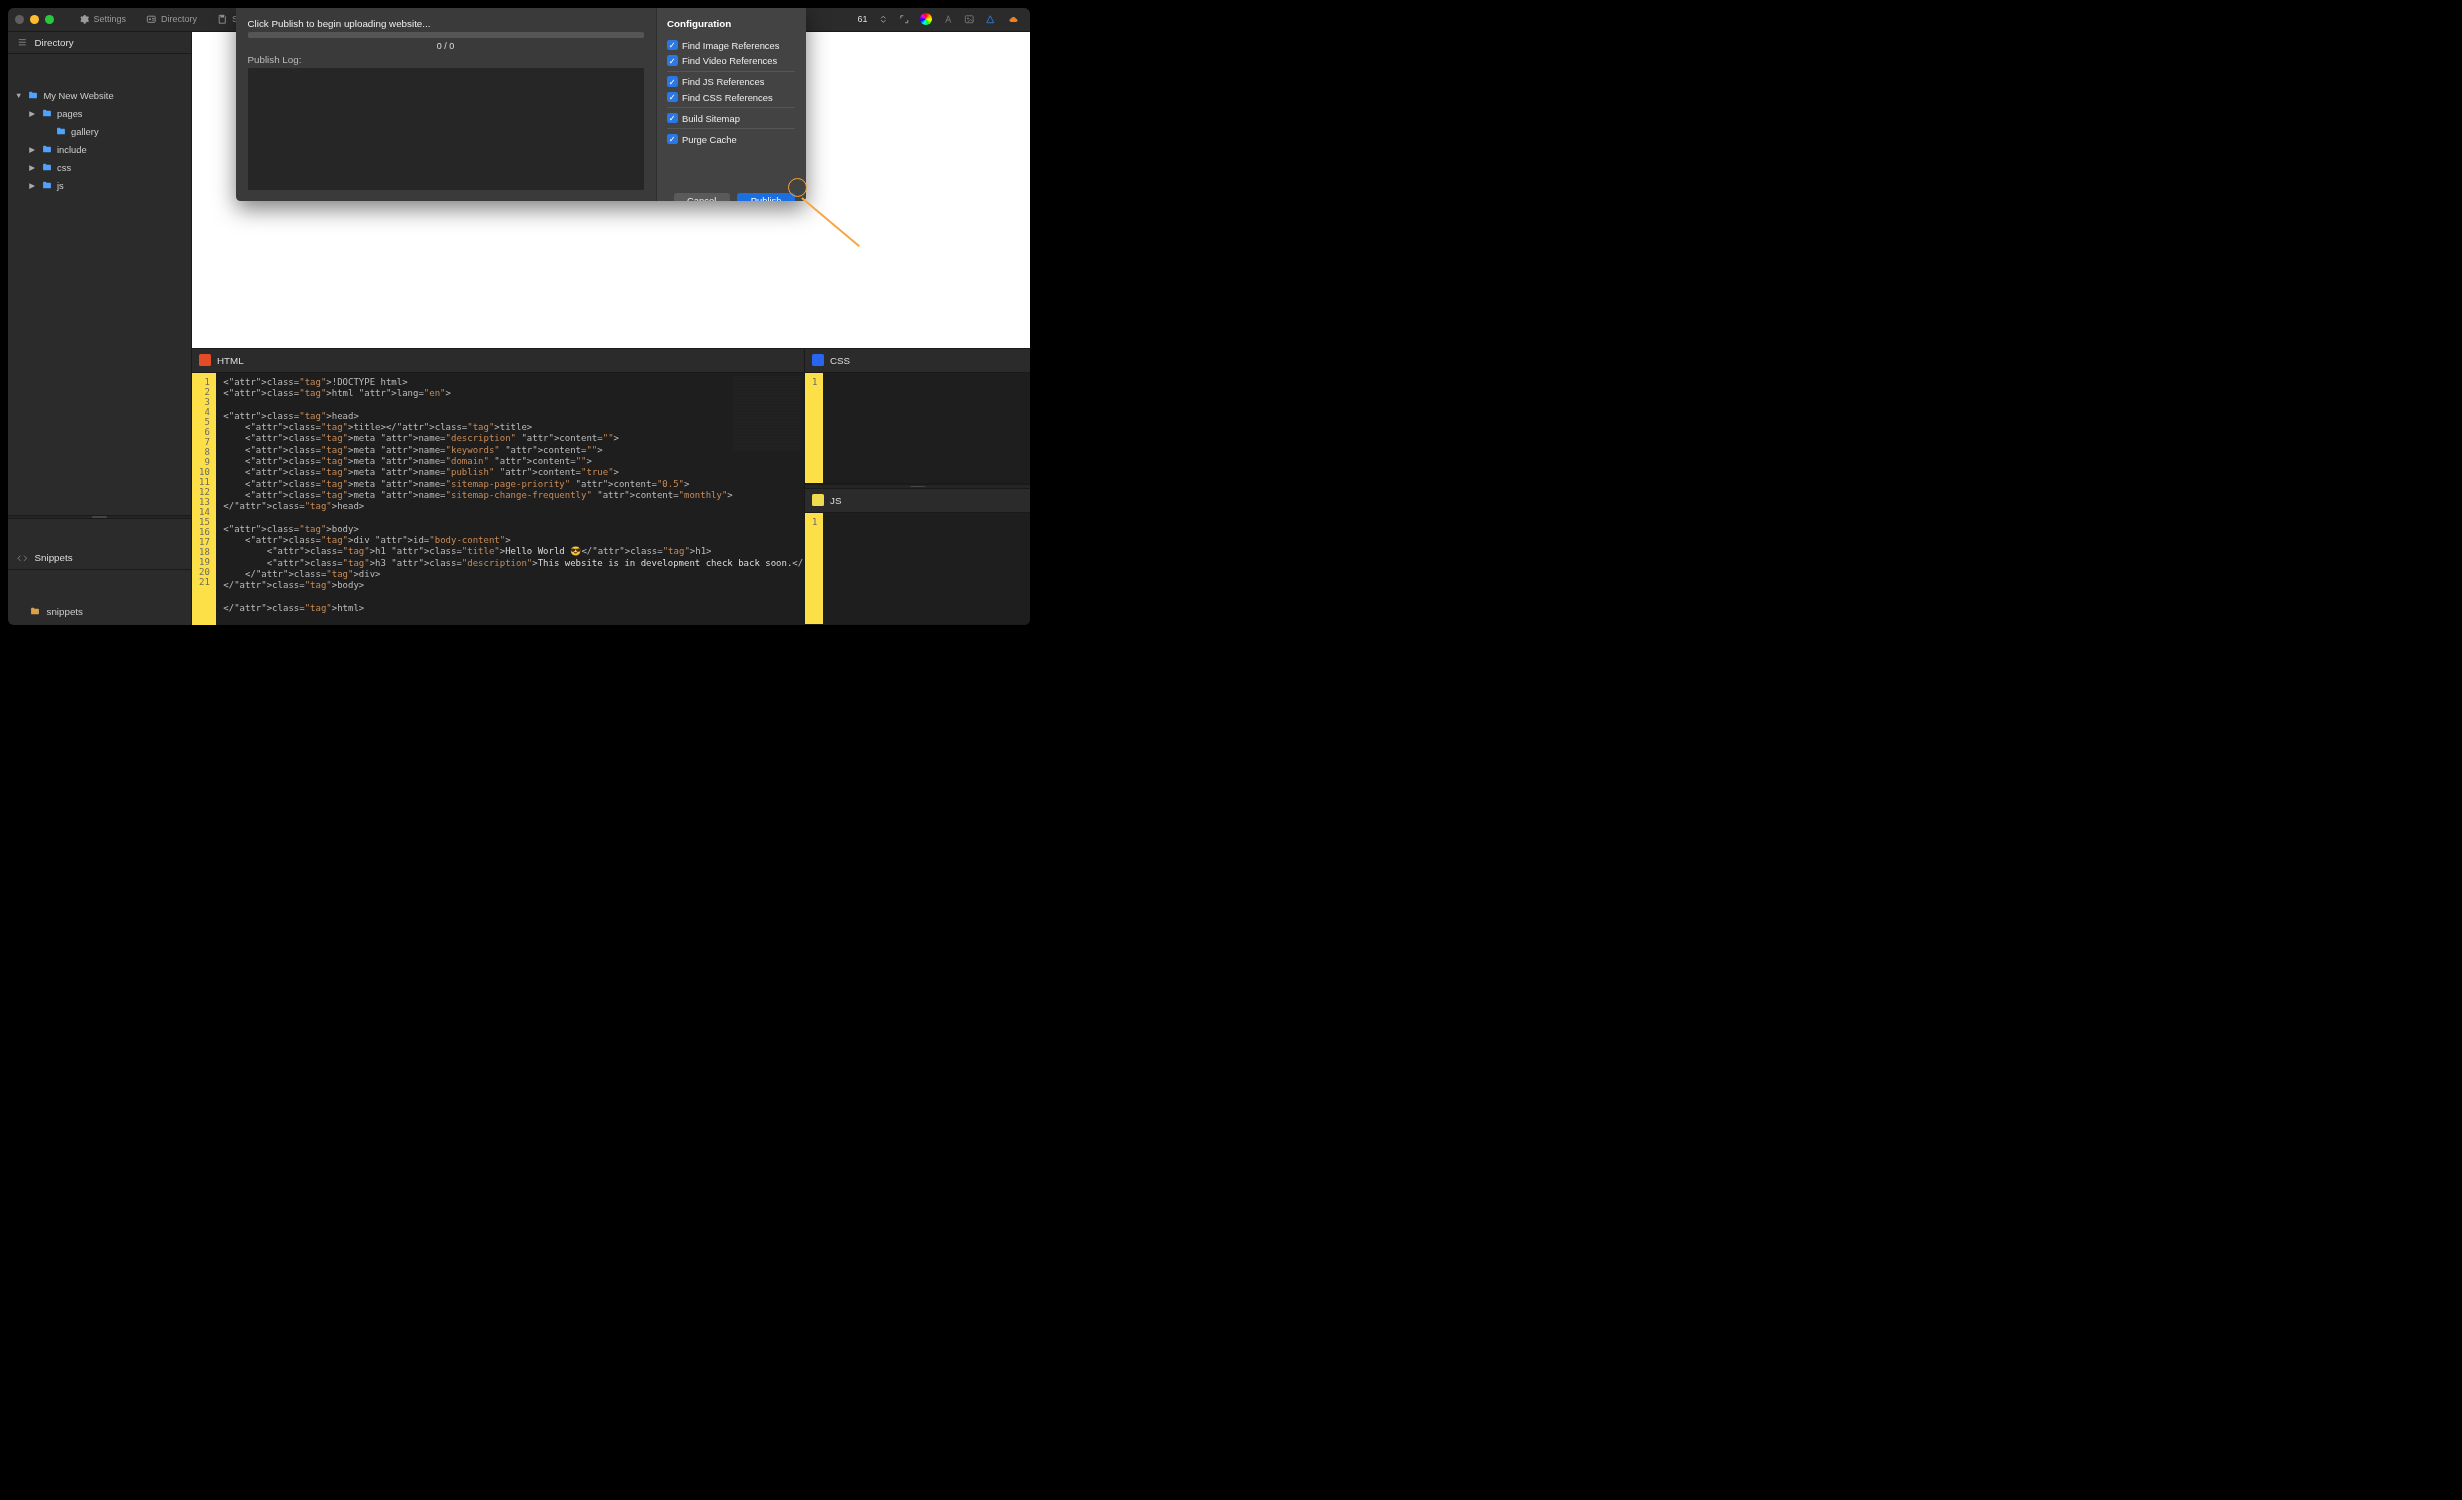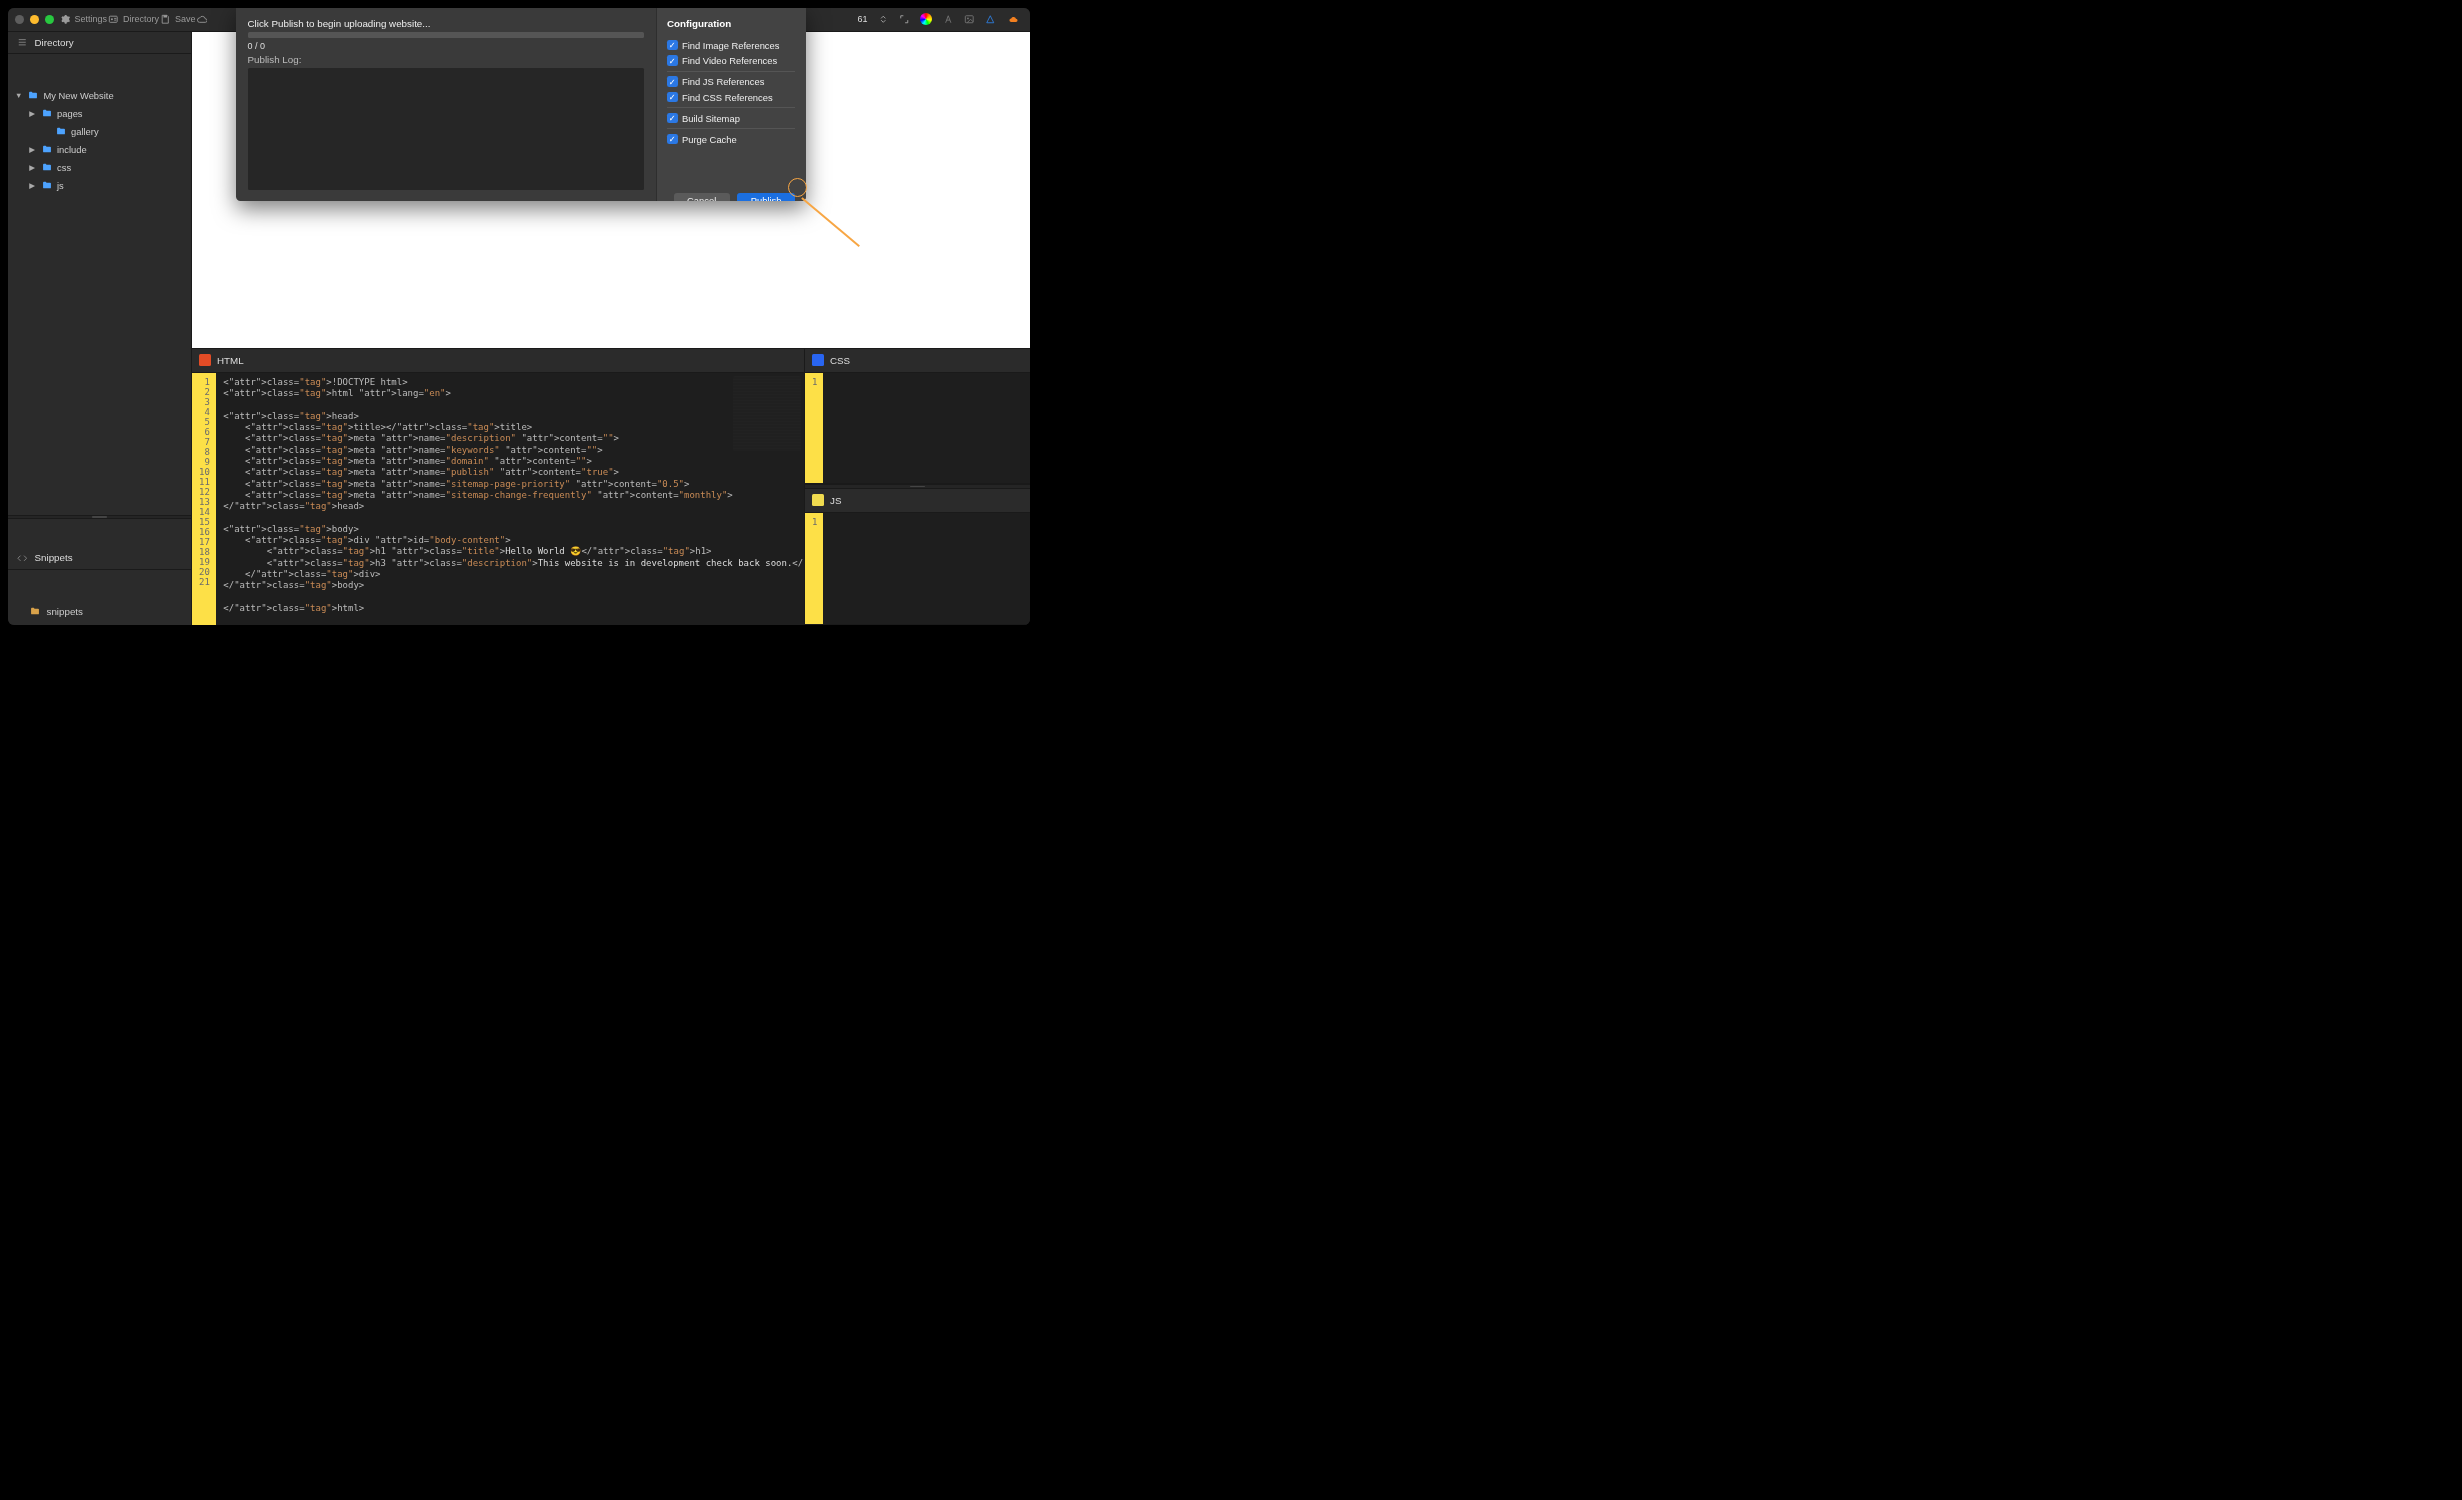--- a/index.html
+++ b/index.html
@@ -23,21 +23,21 @@
       display: flex;
       flex-direction: column;
     }
     
     .toolbar {
       height: 24px;
       background: #2b2b2b;
       display: flex;
       align-items: center;
       padding: 0 7.5px;
-      gap: 1px;
+      gap: 20px;
       border-bottom: 0.8px solid #1a1a1a;
       font-size: 9px;
       color: #9a9a9a;
     }
     .traffic-lights { display: flex; gap: 6px; margin-right: 4.5px;}
     .traffic-light { width: 9px; height: 9px; border-radius: 50%; }
     .tl-red { background: #5e5e5e; }
     .tl-yellow { background: #febc2e; }
     .tl-green { background: #28c840; }
     .tb-item { display:flex; align-items:center; gap:4.5px; cursor:pointer; }
@@ -132,21 +132,21 @@
       background:#3a3a3a; color:#eee;
       border-radius: 0 0 4.5px 4.5px;
       box-shadow: 0 7.5px 22.5px rgba(0,0,0,.5);
       display:flex;
       font-size:9.8px;
       z-index:50;
       overflow:hidden;
     }
     .modal-left { flex:1; padding:10.5px 12px; display:flex; flex-direction:column; gap:3px;}
     .progress-track { height:6px; background:#555; border-radius:1.5px; width:100%;}
-    .progress-count { text-align:left; color:#ddd; font-size:9px;}
+    .progress-count { text-align:center; color:#ddd; font-size:9px;}
     .log-box { flex:1; background:#262626; border-radius:1.5px; }
     .modal-right { width: 150px; background:#434343; border-left:0.8px solid #2e2e2e; padding:10.5px 10.5px; display:flex; flex-direction:column;}
     .config-title { font-weight:600; margin-bottom:6px; color:#fff;}
     .check-group { display:flex; flex-direction:column; gap:4.5px; padding:4.5px 0; border-bottom:0.8px solid #555;}
     .check-group:last-of-type{border-bottom:none;}
     .check-row { display:flex; align-items:center; gap:4.5px; font-size:9.4px;}
     .chk {
       width:10.5px;height:10.5px;border-radius:2.3px;background:#2b78e4;
       display:inline-flex;align-items:center;justify-content:center;color:#fff;font-size:8.3px;
     }

